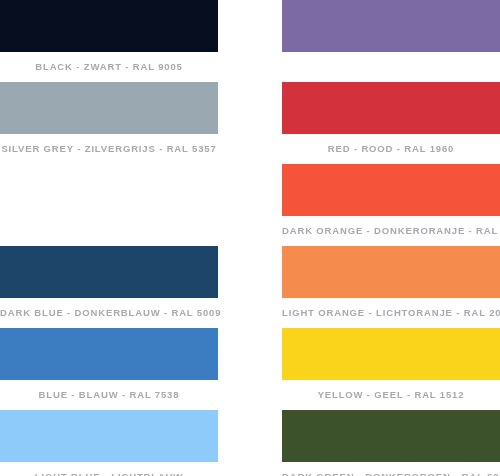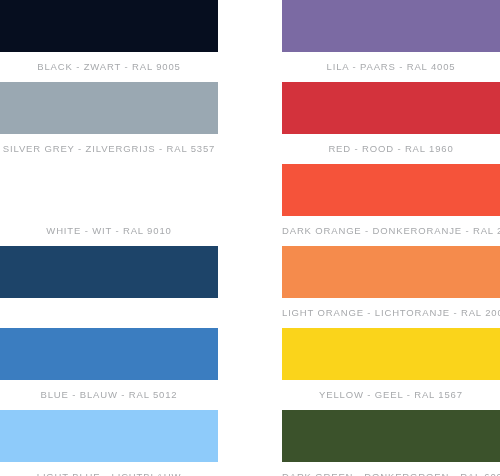--- a/index.html
+++ b/index.html
@@ -11,20 +11,21 @@
     height: 476px;
     background: #ffffff;
     font-family: "Liberation Sans", sans-serif;
     overflow: hidden;
   }
   #palette {
     position: relative;
     width: 500px;
     height: 476px;
     background: #ffffff;
+    font-weight: bold;
   }
   .column {
     position: absolute;
     top: 0;
     width: 218px;
     height: 476px;
   }
   #column-left  { left: 0px; }
   #column-right { left: 282px; }
 
@@ -60,55 +61,54 @@
     <div class="swatch-row">
       <span class="swatch-chip" style="background-color: rgb(6, 14, 31);"></span>
       <span class="swatch-label">BLACK - ZWART - RAL 9005</span>
     </div>
     <div class="swatch-row">
       <span class="swatch-chip" style="background-color: rgb(154, 168, 178);"></span>
       <span class="swatch-label">SILVER GREY - ZILVERGRIJS - RAL 5357</span>
     </div>
     <div class="swatch-row">
       <span class="swatch-chip" style="background-color: rgb(255, 255, 255);"></span>
-      <span class="swatch-label">WHITE - WIT - RAL 9010</span>
     </div>
     <div class="swatch-row">
       <span class="swatch-chip" style="background-color: rgb(29, 68, 105);"></span>
+      <span class="swatch-label">DARK BLUE - DONKERBLAUW - RAL 5009</span>
     </div>
     <div class="swatch-row">
       <span class="swatch-chip" style="background-color: rgb(59, 125, 192);"></span>
-      <span class="swatch-label">BLUE - BLAUW - RAL 5012</span>
+      <span class="swatch-label">BLUE - BLAUW - RAL 7538</span>
     </div>
     <div class="swatch-row">
       <span class="swatch-chip" style="background-color: rgb(142, 203, 250);"></span>
       <span class="swatch-label">LIGHT BLUE - LICHTBLAUW</span>
     </div>
   </div>
 
   <div class="column" id="column-right">
     <div class="swatch-row">
       <span class="swatch-chip" style="background-color: rgb(123, 106, 163);"></span>
-      <span class="swatch-label">LILA - PAARS - RAL 4005</span>
     </div>
     <div class="swatch-row">
       <span class="swatch-chip" style="background-color: rgb(211, 50, 60);"></span>
       <span class="swatch-label">RED - ROOD - RAL 1960</span>
     </div>
     <div class="swatch-row">
       <span class="swatch-chip" style="background-color: rgb(245, 83, 58);"></span>
       <span class="swatch-label">DARK ORANGE - DONKERORANJE - RAL 2004</span>
     </div>
     <div class="swatch-row">
       <span class="swatch-chip" style="background-color: rgb(245, 139, 76);"></span>
       <span class="swatch-label">LIGHT ORANGE - LICHTORANJE - RAL 2000</span>
     </div>
     <div class="swatch-row">
       <span class="swatch-chip" style="background-color: rgb(250, 212, 27);"></span>
-      <span class="swatch-label">YELLOW - GEEL - RAL 1567</span>
+      <span class="swatch-label">YELLOW - GEEL - RAL 1512</span>
     </div>
     <div class="swatch-row">
       <span class="swatch-chip" style="background-color: rgb(59, 82, 43);"></span>
       <span class="swatch-label">DARK GREEN - DONKERGROEN - RAL 6002</span>
     </div>
   </div>
 
 </div>
 
 </body></html>

